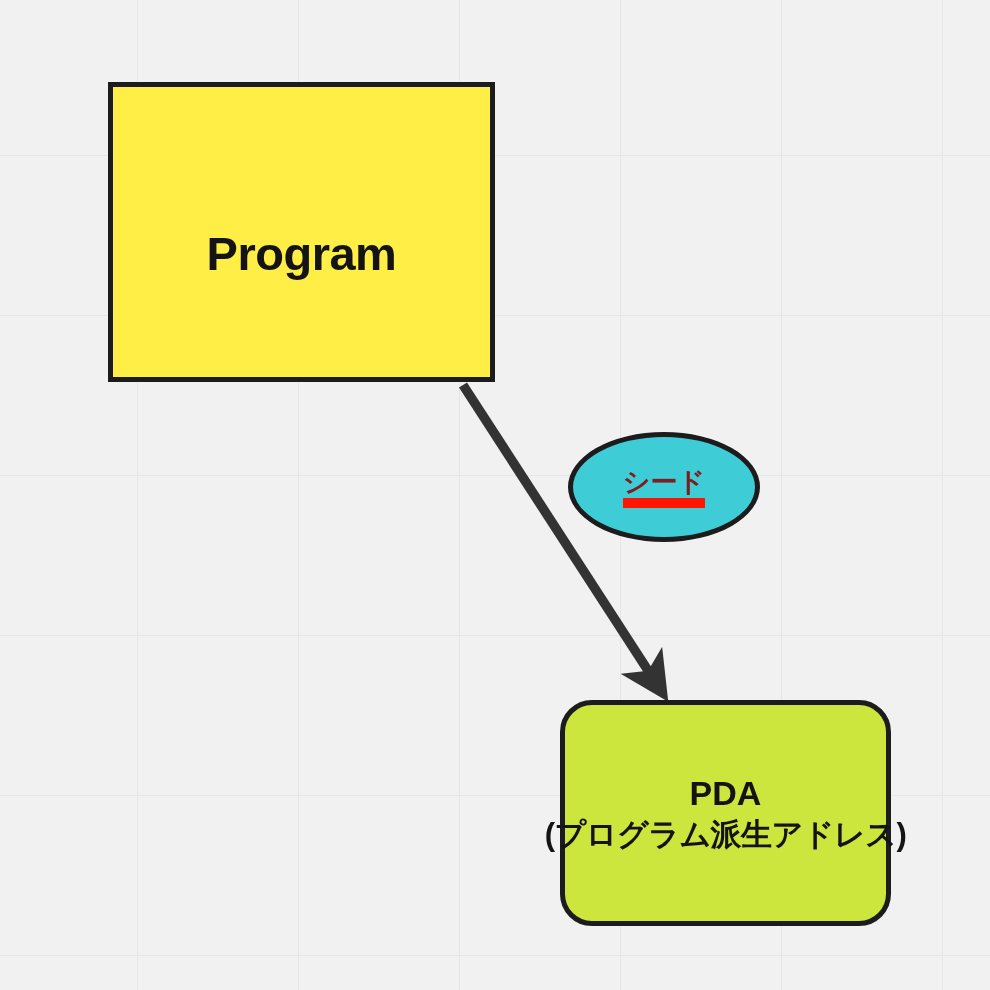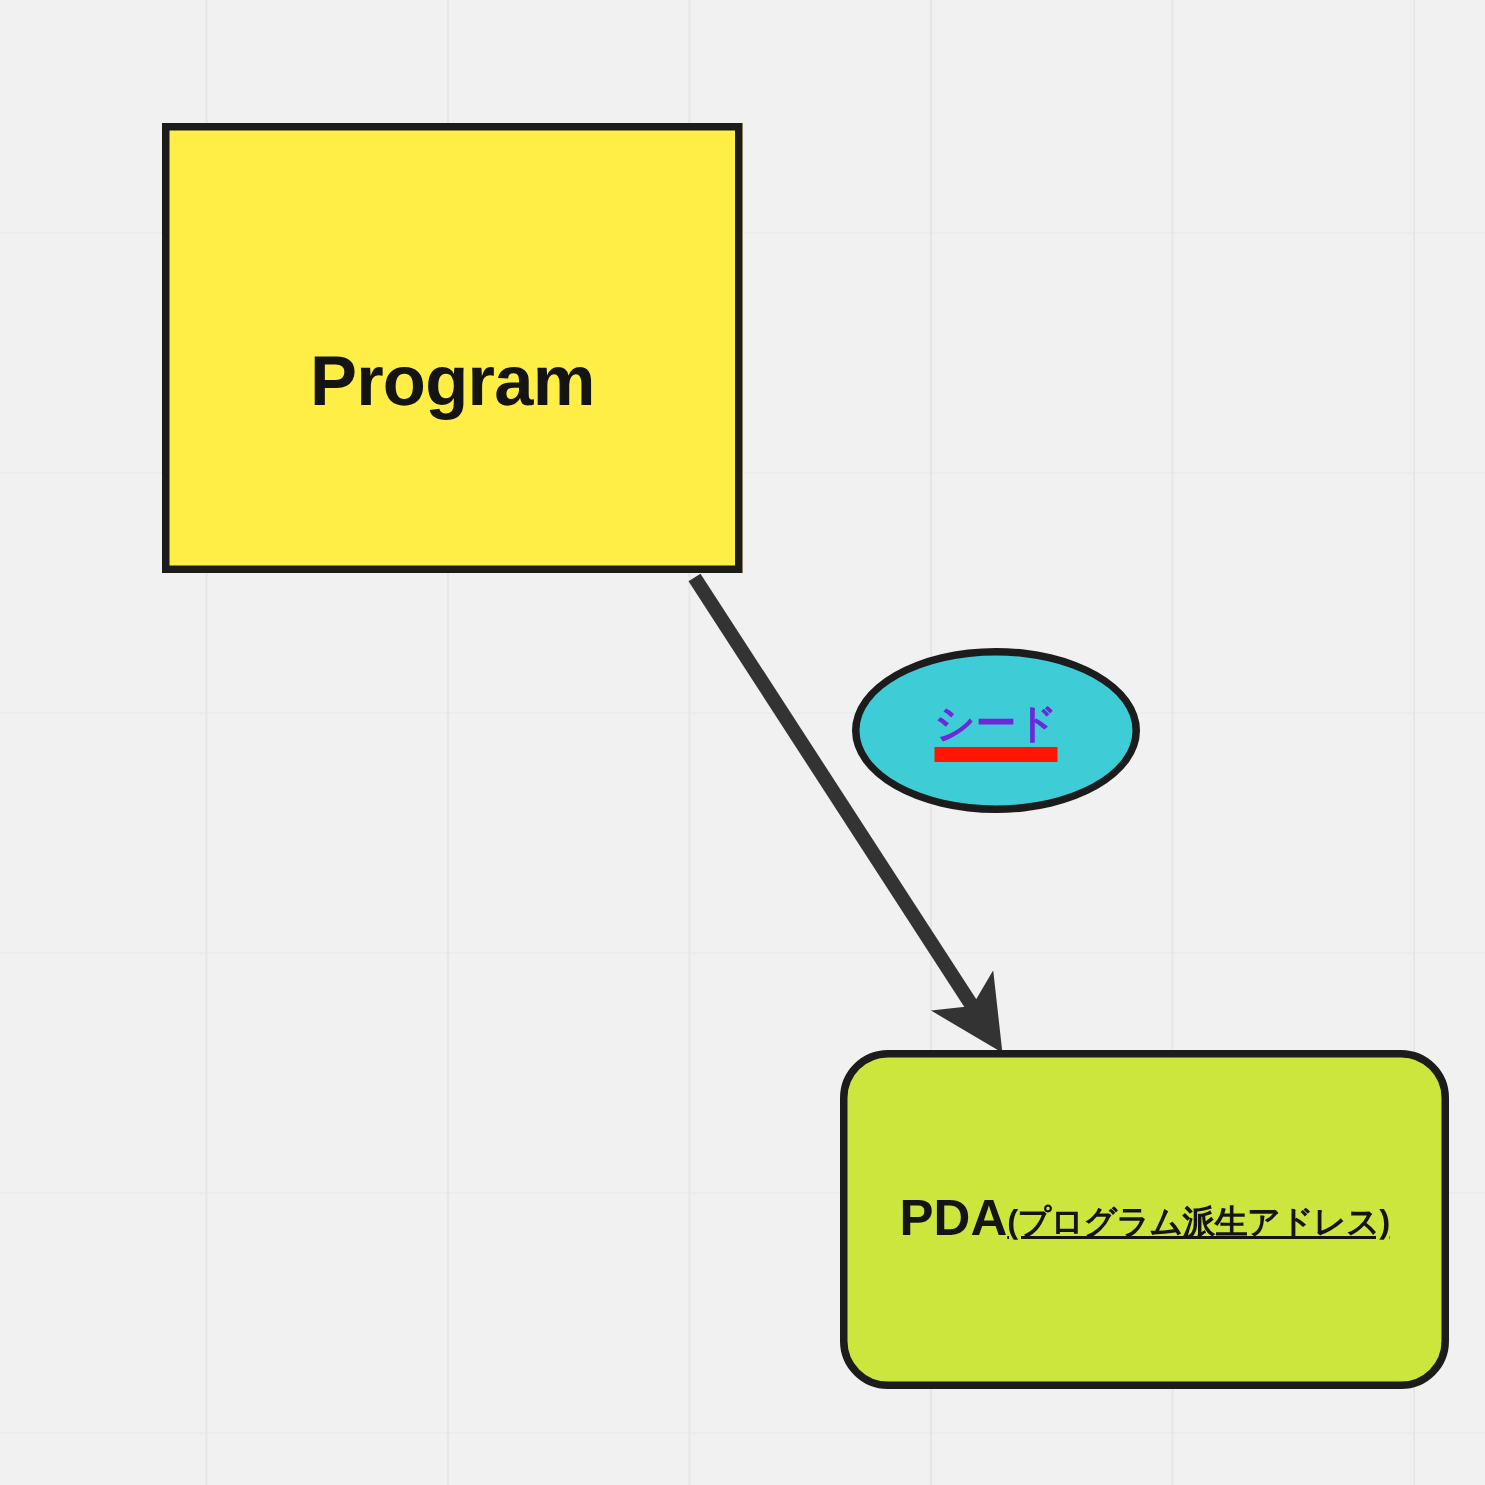--- a/index.html
+++ b/index.html
@@ -89,65 +89,64 @@
     justify-content: center;
   }
   .seed-wrap {
     position: relative;
     display: inline-block;
     margin-top: 2px;
   }
   .seed-text {
     font-size: 27px;
     font-weight: bold;
-    color: #6d28d9;
+    color: #7f1d1d;
     line-height: 1.05;
     display: block;
     letter-spacing: 0px;
   }
   .seed-underline {
     display: block;
     height: 10px;
     background: #ff1500;
     margin-top: 1px;
     width: 100%;
   }
 
   
   .pda-box {
     position: absolute;
     left: 560px;
     top: 700px;
-    width: 406px;
+    width: 331px;
     height: 226px;
     background: #cce63d;
     border: 5px solid #1c1c1c;
     border-radius: 32px;
     box-sizing: border-box;
     display: flex;
-    flex-direction: row;
+    flex-direction: column;
     align-items: center;
     justify-content: center;
   }
   .pda-title {
     font-size: 34px;
     font-weight: bold;
     color: #141414;
     line-height: 1.15;
     letter-spacing: 0px;
   }
   .pda-subtitle {
-    font-size: 22px;
+    font-size: 31px;
     font-weight: bold;
     color: #141414;
     line-height: 1.15;
     letter-spacing: -0.5px;
     margin-top: 4px;
     white-space: nowrap;
-    text-decoration: underline;
   }
 </style>
 </head>
 <body>
 
 <div id="canvas">
 
   <svg id="shapes" viewBox="0 0 990 990" xmlns="http://www.w3.org/2000/svg">
     <defs>
       <marker id="arrowhead" markerWidth="5.2" markerHeight="5.2" refX="3.6" refY="2.6" orient="auto" markerUnits="strokeWidth">

